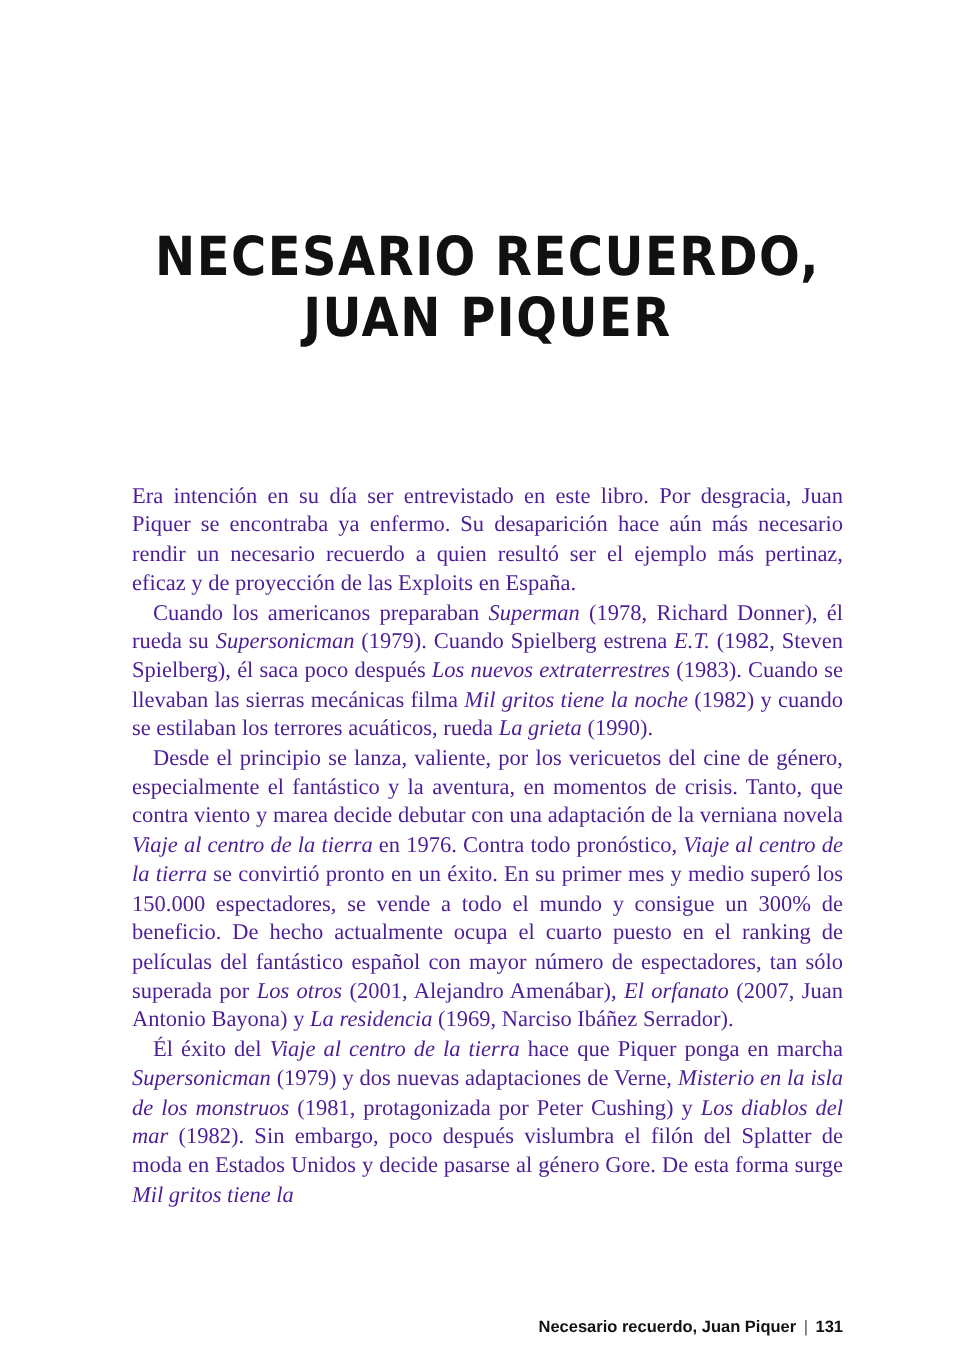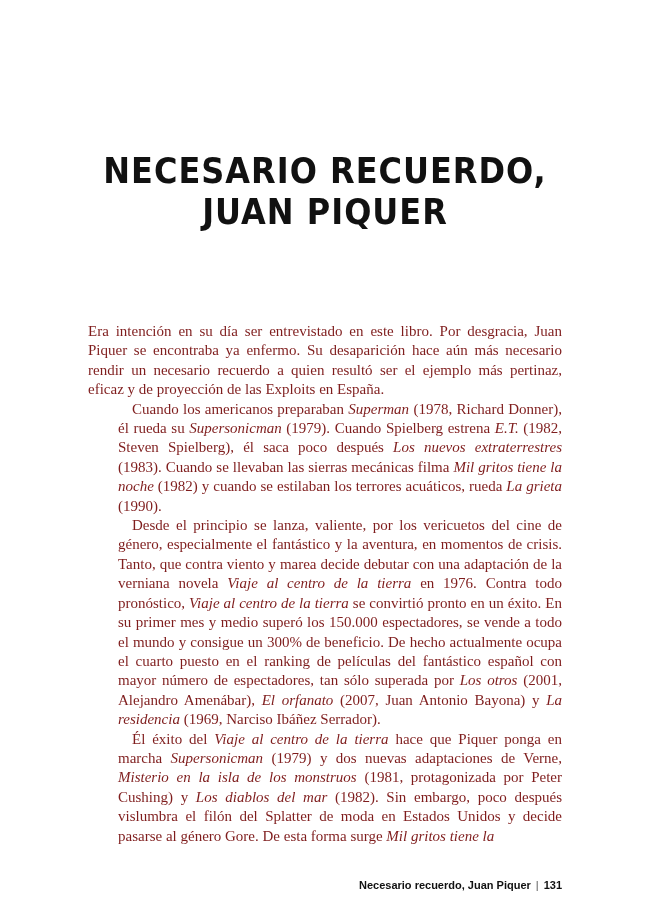--- a/index.html
+++ b/index.html
@@ -36,29 +36,28 @@
     white-space: nowrap;
   }
   .body-text {
     position: absolute;
     top: 322px;
     left: 88px;
     width: 474px;
     font-size: 15px;
     line-height: 19.4px;
     text-align: justify;
-    color: #7f1d1d;
+    color: #4c1d95;
   }
   .para {
     margin: 0;
     padding: 0;
   }
   .para.indent {
     text-indent: 14px;
-    margin-left: 30px;
   }
   .para em {
     font-style: italic;
   }
   .footer {
     position: absolute;
     right: 88px;
     bottom: 18px;
     display: flex;
     align-items: flex-end;

